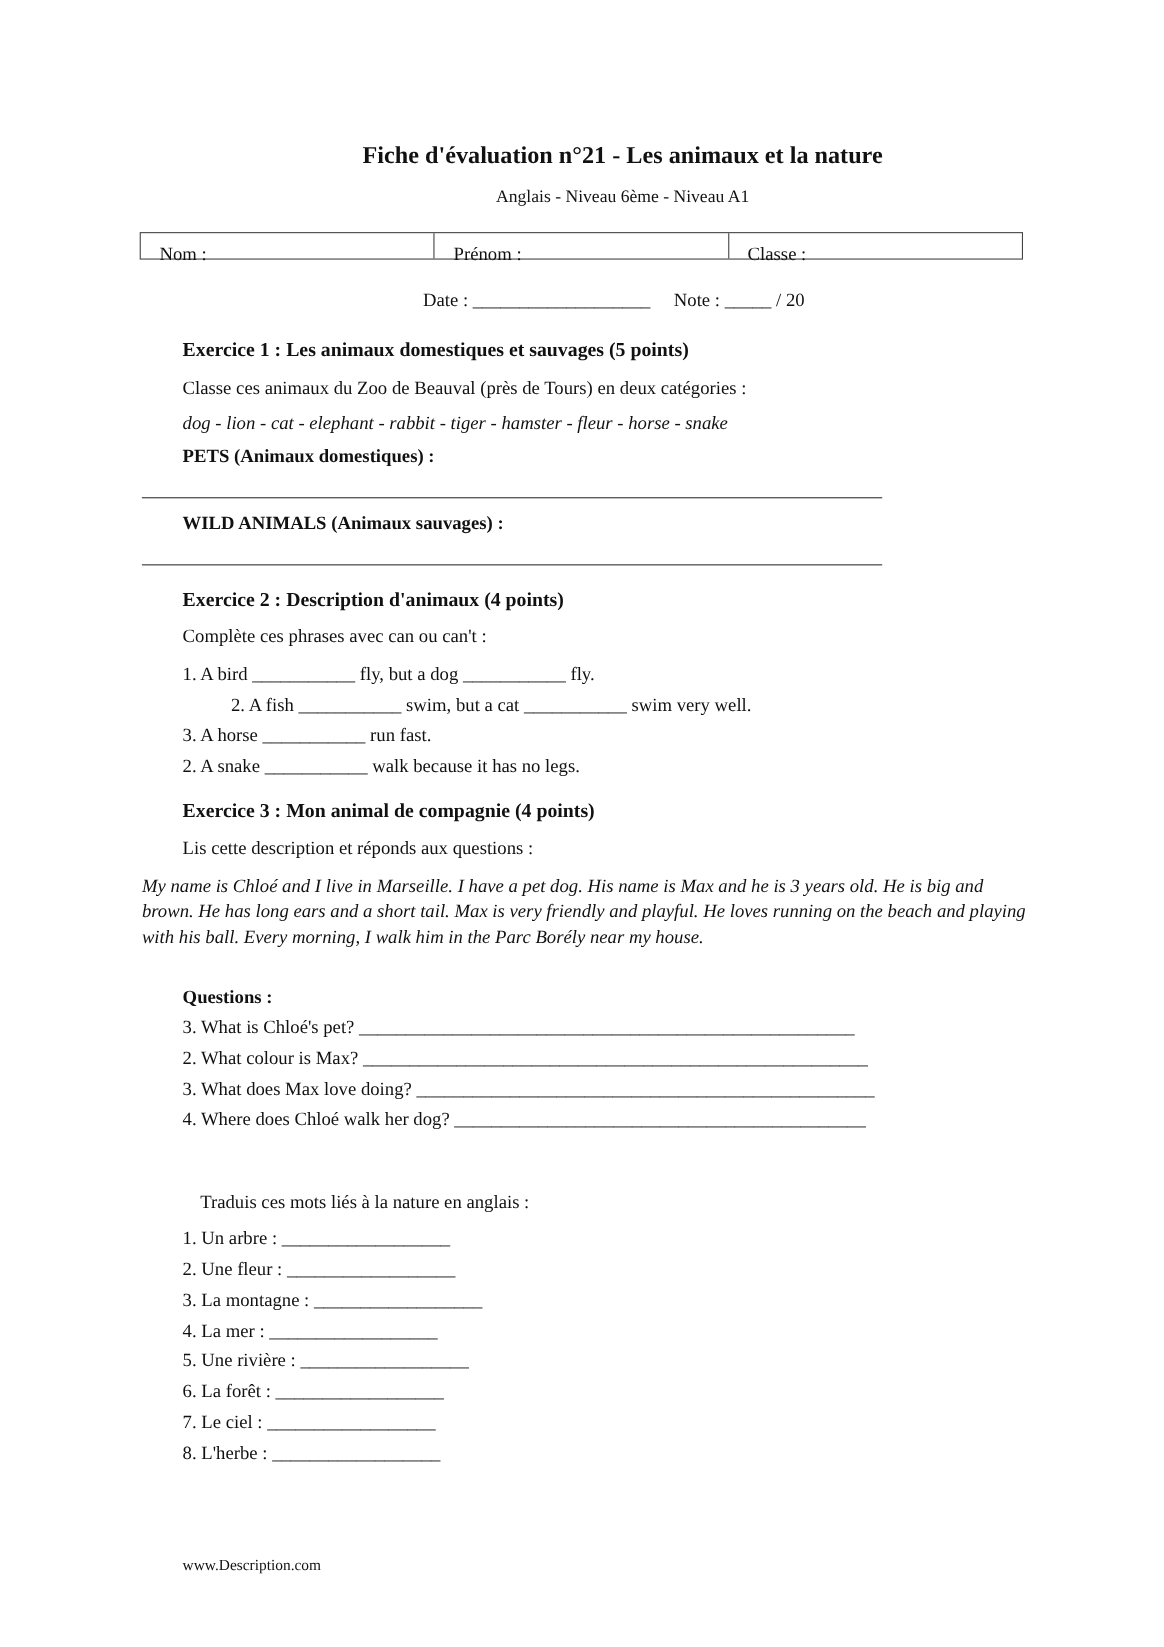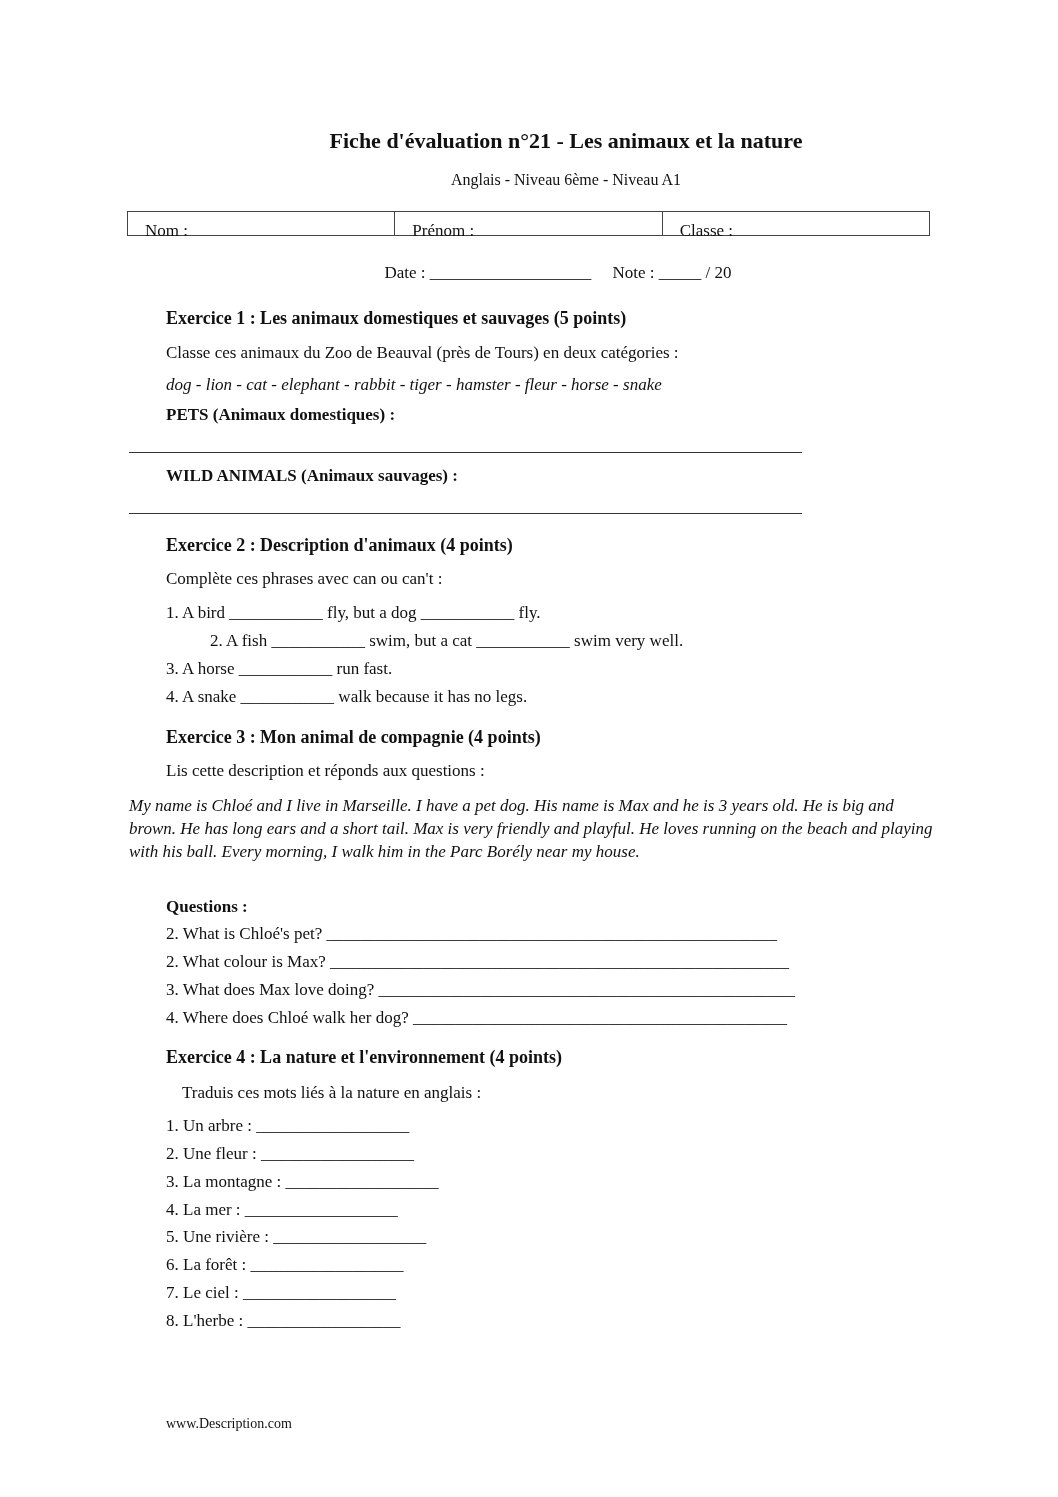--- a/index.html
+++ b/index.html
@@ -45,32 +45,31 @@
   <div class="abs p b" style="top:405px;">PETS (Animaux domestiques) :</div>
   <div class="line" style="top:452px; width:673px;"></div>
   <div class="abs p b" style="top:466px;">WILD ANIMALS (Animaux sauvages) :</div>
   <div class="line" style="top:513px; width:673px;"></div>
 
   <div class="abs h" style="top:535px;">Exercice 2 : Description d'animaux (4 points)</div>
   <div class="abs p" style="top:569px;">Complète ces phrases avec can ou can't :</div>
   <div class="abs p" style="top:603px;">1. A bird ___________ fly, but a dog ___________ fly.</div>
   <div class="abs p" style="top:631px;margin-left:44px;">2. A fish ___________ swim, but a cat ___________ swim very well.</div>
   <div class="abs p" style="top:659px;">3. A horse ___________ run fast.</div>
-  <div class="abs p" style="top:687px;">4. A snake ___________ walk because it has no legs.</div>
+  <div class="abs p" style="top:687px;">2. A snake ___________ walk because it has no legs.</div>
 
   <div class="abs h" style="top:727px;">Exercice 3 : Mon animal de compagnie (4 points)</div>
   <div class="abs p" style="top:761px;">Lis cette description et réponds aux questions :</div>
   <div class="passage">My name is Chloé and I live in Marseille. I have a pet dog. His name is Max and he is 3 years old. He is big and brown. He has long ears and a short tail. Max is very friendly and playful. He loves running on the beach and playing with his ball. Every morning, I walk him in the Parc Borély near my house.</div>
   <div class="abs p b" style="top:897px;">Questions :</div>
-  <div class="abs p" style="top:924px;">2. What is Chloé's pet? _____________________________________________________</div>
+  <div class="abs p" style="top:924px;">3. What is Chloé's pet? _____________________________________________________</div>
   <div class="abs p" style="top:952px;">2. What colour is Max? ______________________________________________________</div>
   <div class="abs p" style="top:980px;">3. What does Max love doing? _________________________________________________</div>
   <div class="abs p" style="top:1008px;">4. Where does Chloé walk her dog? ____________________________________________</div>
 
-  <div class="abs h" style="top:1047px;">Exercice 4 : La nature et l'environnement (4 points)</div>
   <div class="abs p" style="top:1083px;margin-left:16px;">Traduis ces mots liés à la nature en anglais :</div>
   <div class="abs p" style="top:1116px;">1. Un arbre : __________________</div>
   <div class="abs p" style="top:1144px;">2. Une fleur : __________________</div>
   <div class="abs p" style="top:1172px;">3. La montagne : __________________</div>
   <div class="abs p" style="top:1200px;">4. La mer : __________________</div>
   <div class="abs p" style="top:1227px;">5. Une rivière : __________________</div>
   <div class="abs p" style="top:1255px;">6. La forêt : __________________</div>
   <div class="abs p" style="top:1283px;">7. Le ciel : __________________</div>
   <div class="abs p" style="top:1311px;">8. L'herbe : __________________</div>
 

